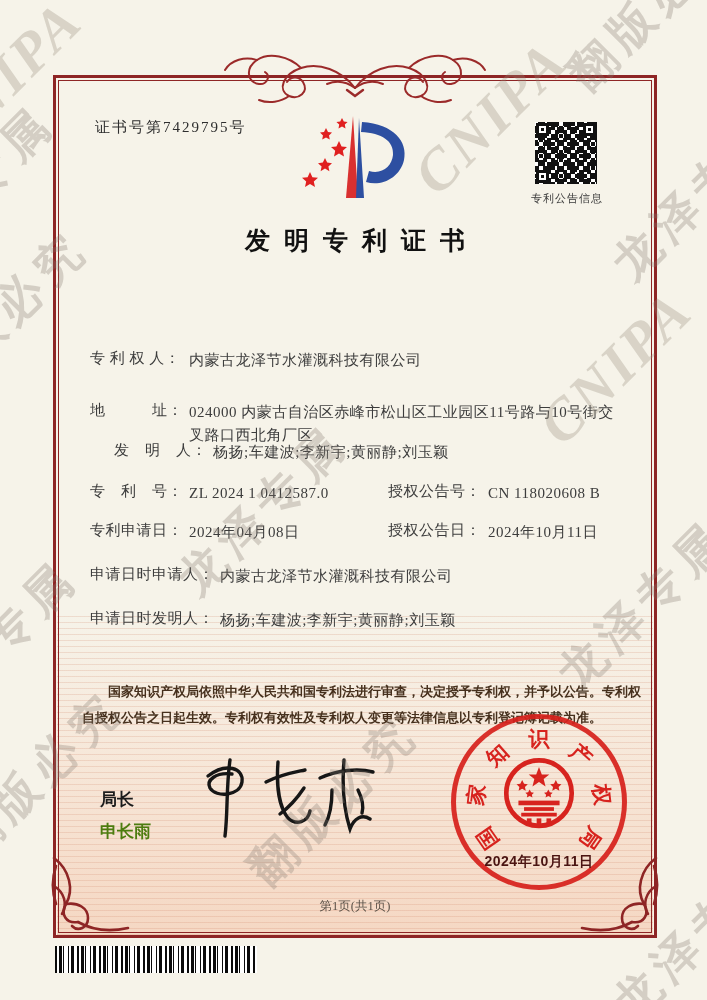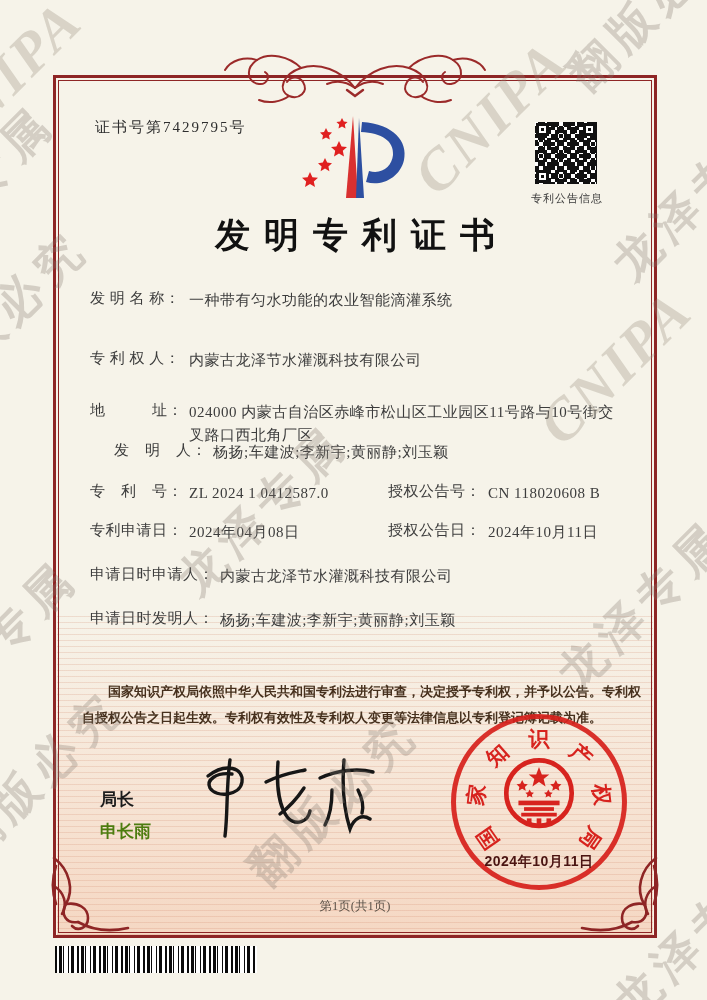--- a/index.html
+++ b/index.html
@@ -30,22 +30,22 @@
   .qr{position:absolute; left:535px; top:122px; width:62px; height:62px; background-color:#fff; z-index:10;
       background-image:
         conic-gradient(#111 25%, rgba(0,0,0,0) 25% 50%, #111 50% 75%, rgba(0,0,0,0) 75%),
         conic-gradient(#111 25%, rgba(0,0,0,0) 25% 50%, #111 50% 75%, rgba(0,0,0,0) 75%);
       background-size:8px 8px, 13px 13px; background-position:0 0, 3px 5px;}
   .finder{position:absolute; width:13px; height:13px; background:#fff; border:3px solid #111; box-sizing:border-box;}
   .finder::after{content:""; position:absolute; left:2px; top:2px; width:3px; height:3px; background:#111;}
   .f-tl{left:1px; top:1px;} .f-tr{right:1px; top:1px;} .f-bl{left:1px; bottom:1px;}
   .qr-caption{position:absolute; left:519px; top:191px; width:96px; text-align:center;
       font-size:11px; letter-spacing:1px; color:#3a3a3a; z-index:10;}
-  .title{position:absolute; left:53px; top:212px; width:604px; text-align:center;
-      font-size:35px; font-weight:700; letter-spacing:14px; text-indent:14px; color:#111; z-index:10;}
+  .title{position:absolute; left:53px; top:224px; width:604px; text-align:center;
+      font-size:25px; font-weight:700; letter-spacing:14px; text-indent:14px; color:#111; z-index:10;}
   
   .row{position:absolute; left:90px; font-size:15px; color:#3c3c3c; z-index:10; letter-spacing:0.5px;}
   .row .lbl{display:inline-block; min-width:99px; vertical-align:top;}
   .row .val{display:inline-block; max-width:432px; vertical-align:top; line-height:23px;}
   .row.rcol{left:388px;}
   .row.rcol .lbl{min-width:100px;}
   
   .statement{position:absolute; left:82px; top:666px; width:560px; font-size:13px;
       line-height:26px; color:#46301d; text-indent:2em; z-index:10;font-weight:bold;}
   
@@ -137,23 +137,20 @@
 
   <div class="qr">
     <div class="finder f-tl"></div>
     <div class="finder f-tr"></div>
     <div class="finder f-bl"></div>
   </div>
   <div class="qr-caption">专利公告信息</div>
 
   <div class="title">发明专利证书</div>
 
-  <div class="row" style="top:289px;">
-    <span class="lbl">发 明 名 称：</span><span class="val">一种带有匀水功能的农业智能滴灌系统</span>
-  </div>
   <div class="row" style="top:349px;">
     <span class="lbl">专 利 权 人：</span><span class="val">内蒙古龙泽节水灌溉科技有限公司</span>
   </div>
   <div class="row" style="top:393px;margin-top:8px;">
     <span class="lbl">地　　　址：</span><span class="val">024000 内蒙古自治区赤峰市松山区工业园区11号路与10号街交叉路口西北角厂区</span>
   </div>
   <div class="row" style="top:441px;margin-left:24px;">
     <span class="lbl">发　明　人：</span><span class="val">杨扬;车建波;李新宇;黄丽静;刘玉颖</span>
   </div>
   <div class="row" style="top:482px;">

